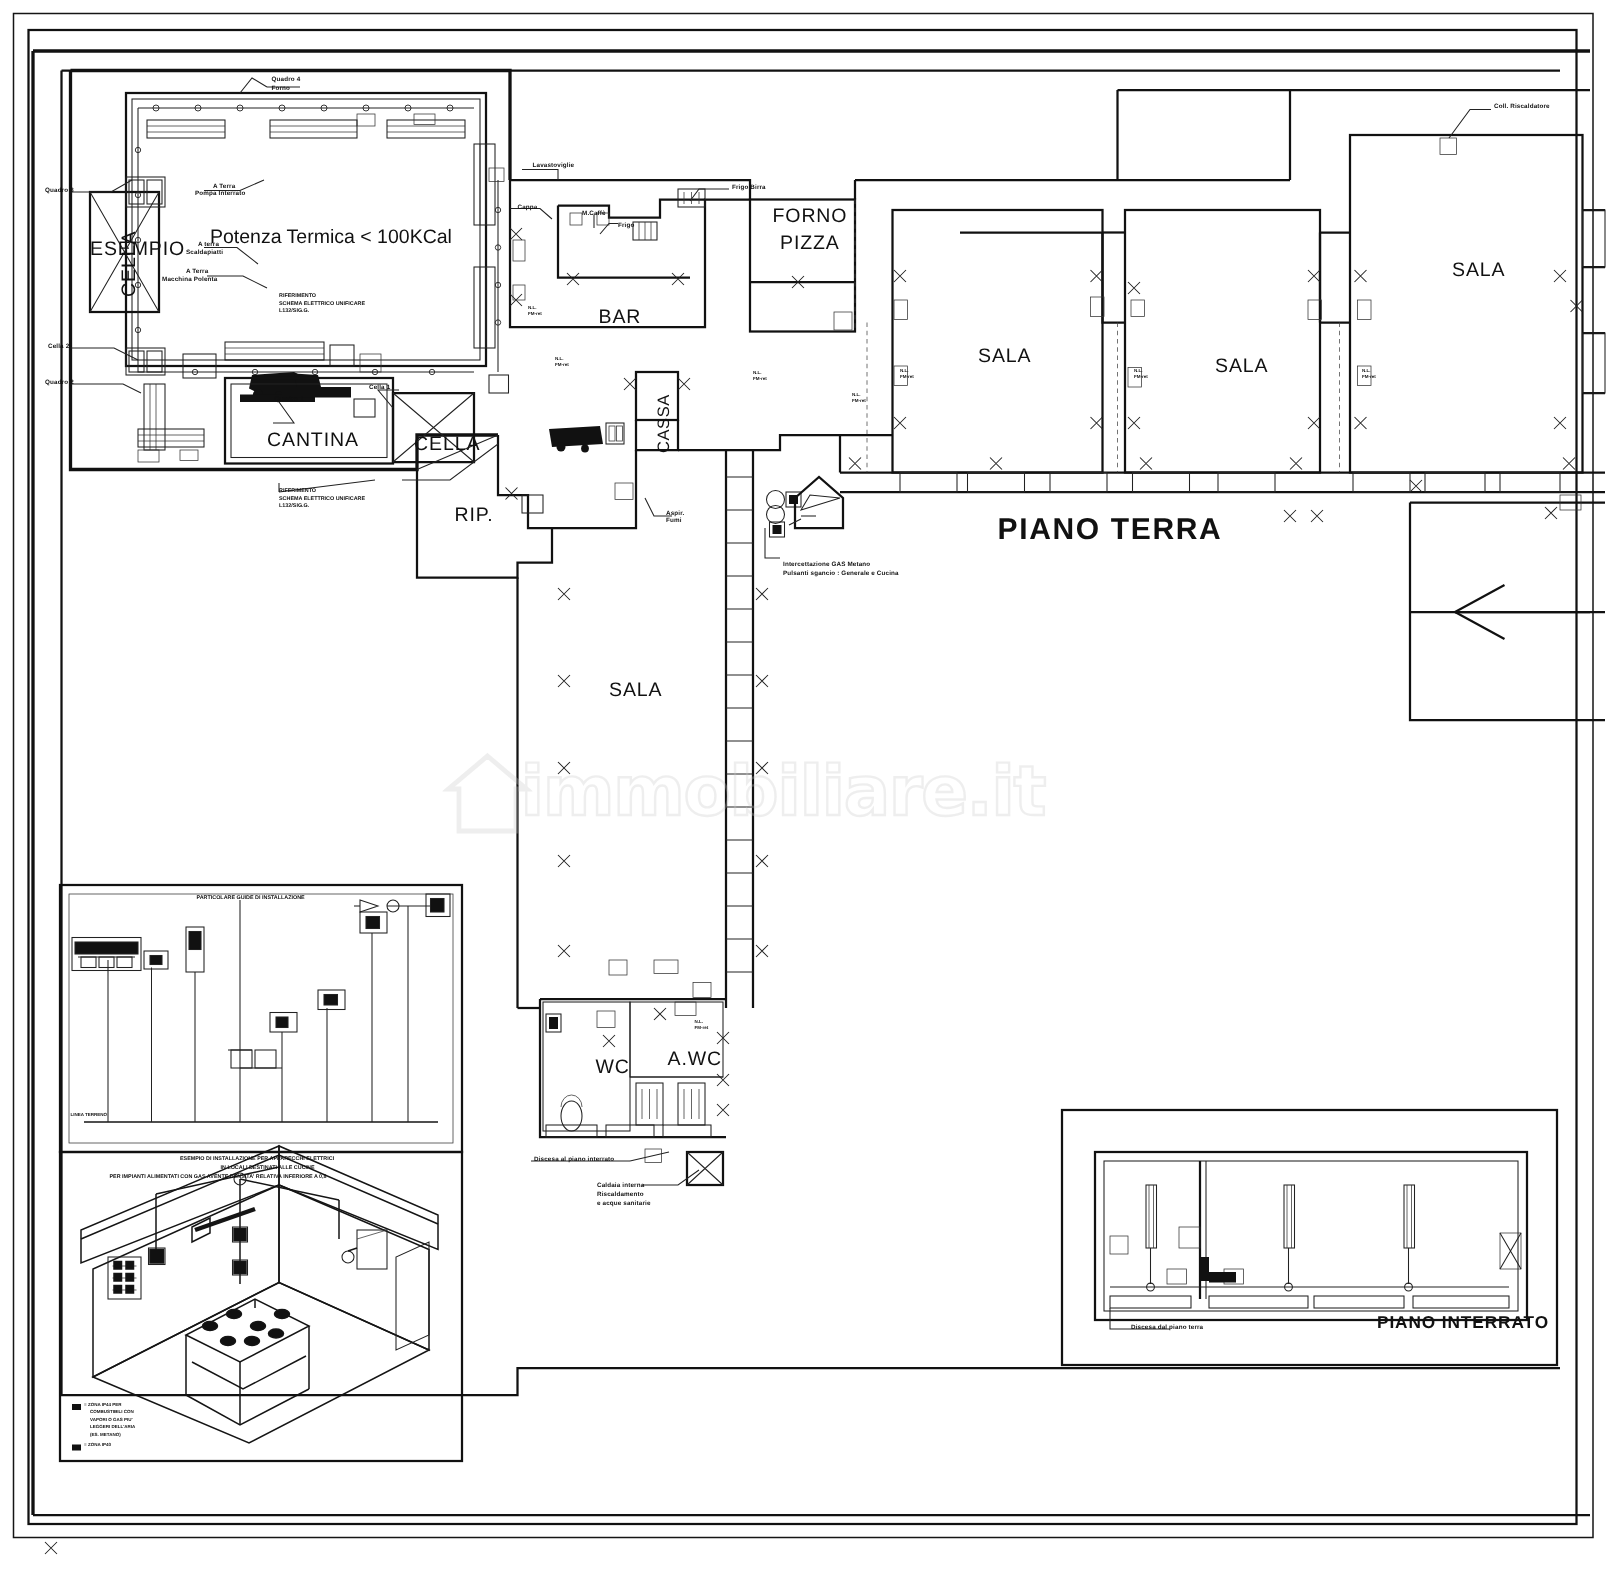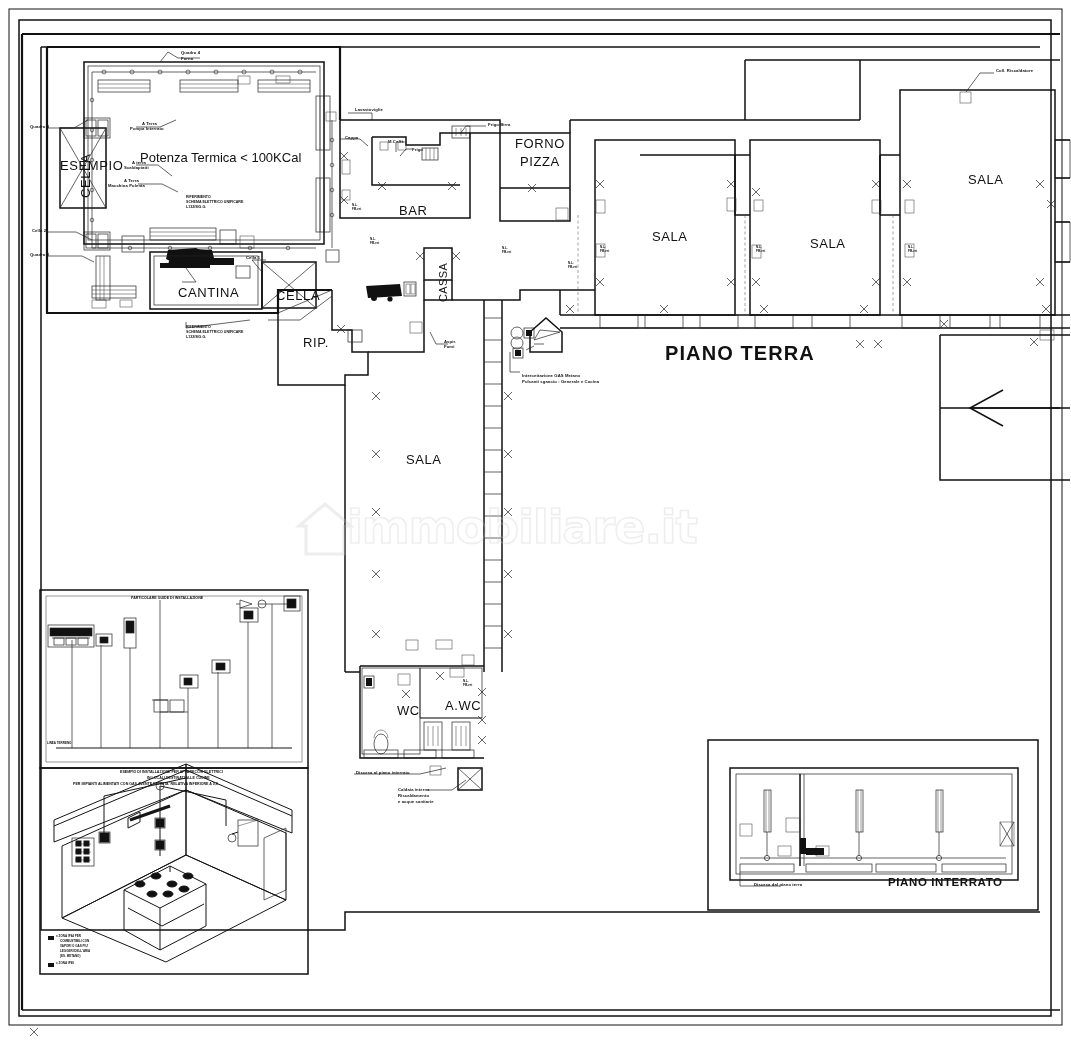--- a/index.html
+++ b/index.html
@@ -596,21 +596,21 @@
 <div class="lbl room-lbl" style="left:520px;top:154px;">PIZZA</div>
 <div class="lbl room-lbl-sm vert" style="left:437px;top:302px;">CASSA</div>
 <div class="lbl room-lbl" style="left:406px;top:452px;">SALA</div>
 <div class="lbl room-lbl" style="left:652px;top:229px;">SALA</div>
 <div class="lbl room-lbl" style="left:810px;top:236px;">SALA</div>
 <div class="lbl room-lbl" style="left:968px;top:172px;">SALA</div>
 <div class="lbl room-lbl" style="left:372px;top:703px;margin-left:25px;">WC</div>
 <div class="lbl room-lbl" style="left:445px;top:698px;">A.WC</div>
 
 <div class="lbl floor-lbl" style="left:665px;top:342px;">PIANO TERRA</div>
-<div class="lbl floor-lbl-sm" style="left:888px;top:876px;">PIANO INTERRATO</div>
+<div class="lbl floor-lbl-sm" style="left:918px;top:876px;">PIANO INTERRATO</div>
 
 <div class="lbl tiny" style="left:181px;top:51px;">Quadro 4</div>
 <div class="lbl tiny" style="left:181px;top:57px;">Forno</div>
 <div class="lbl tiny" style="left:30px;top:125px;">Quadro 3</div>
 <div class="lbl tiny" style="left:32px;top:229px;">Cella 2</div>
 <div class="lbl tiny" style="left:30px;top:253px;">Quadro 2</div>
 <div class="lbl tiny" style="left:183px;top:264px;">Quadro 1</div>
 <div class="lbl tiny" style="left:246px;top:256px;">Cella 1</div>
 
 <div class="lbl tiny" style="left:142px;top:122px;">A Terra</div>

